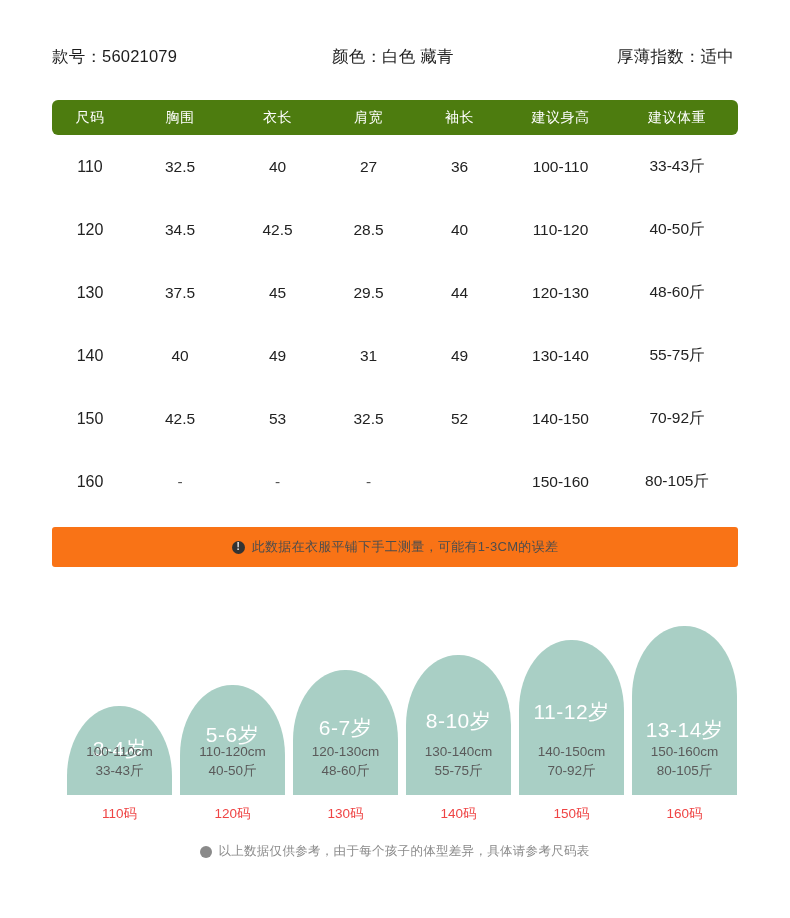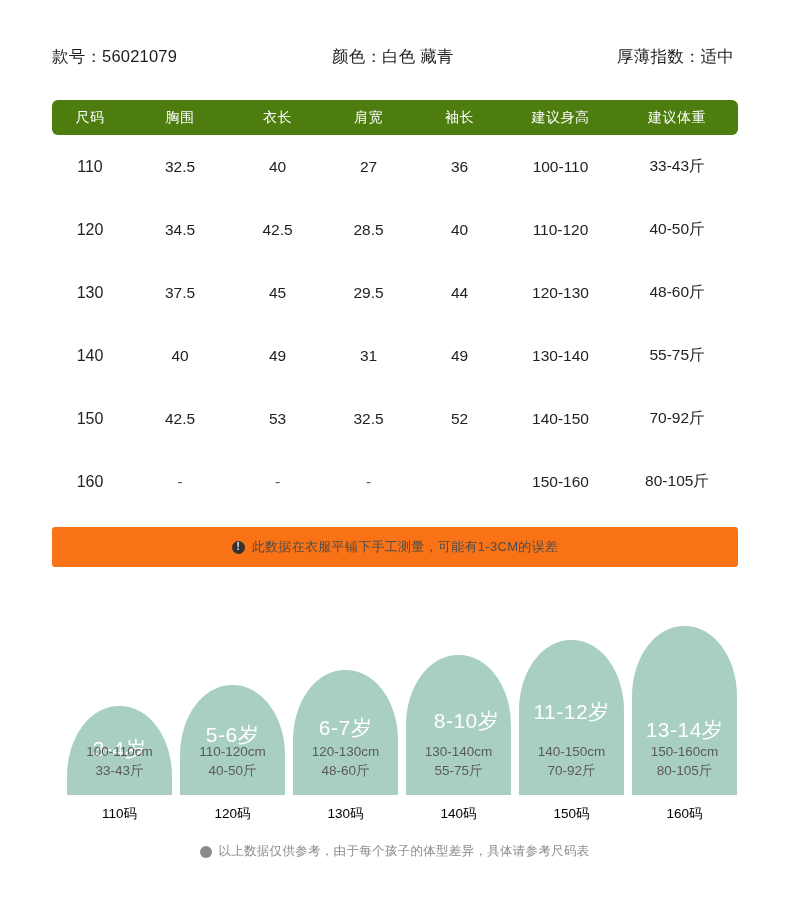--- a/index.html
+++ b/index.html
@@ -154,21 +154,21 @@
     line-height: 19px;
     white-space: nowrap;
   }
   .arch-code {
     position: absolute;
     left: 0;
     bottom: 2px;
     width: 105px;
     text-align: center;
     font-size: 13.5px;
-    color: #000000;
+    color: #ef4444;
   }
 
   
   .bottom-note {
     position: absolute;
     top: 843px;
     left: 0;
     width: 790px;
     display: flex;
     align-items: center;
@@ -305,21 +305,21 @@
       <div class="arch-detail">
         <div>120-130cm</div>
         <div>48-60斤</div>
       </div>
     </div>
     <div class="arch-code">130码</div>
   </div>
 
   <div class="arch-col" style="left:346px;height:215px;">
     <div class="arch" style="height:140px;">
-      <div class="arch-age" style="top:52px;padding-left:8px;">8-10岁</div>
+      <div class="arch-age" style="top:52px;">8-10岁</div>
       <div class="arch-detail">
         <div>130-140cm</div>
         <div>55-75斤</div>
       </div>
     </div>
     <div class="arch-code">140码</div>
   </div>
 
   <div class="arch-col" style="left:459px;height:215px;">
     <div class="arch" style="height:155px;">

